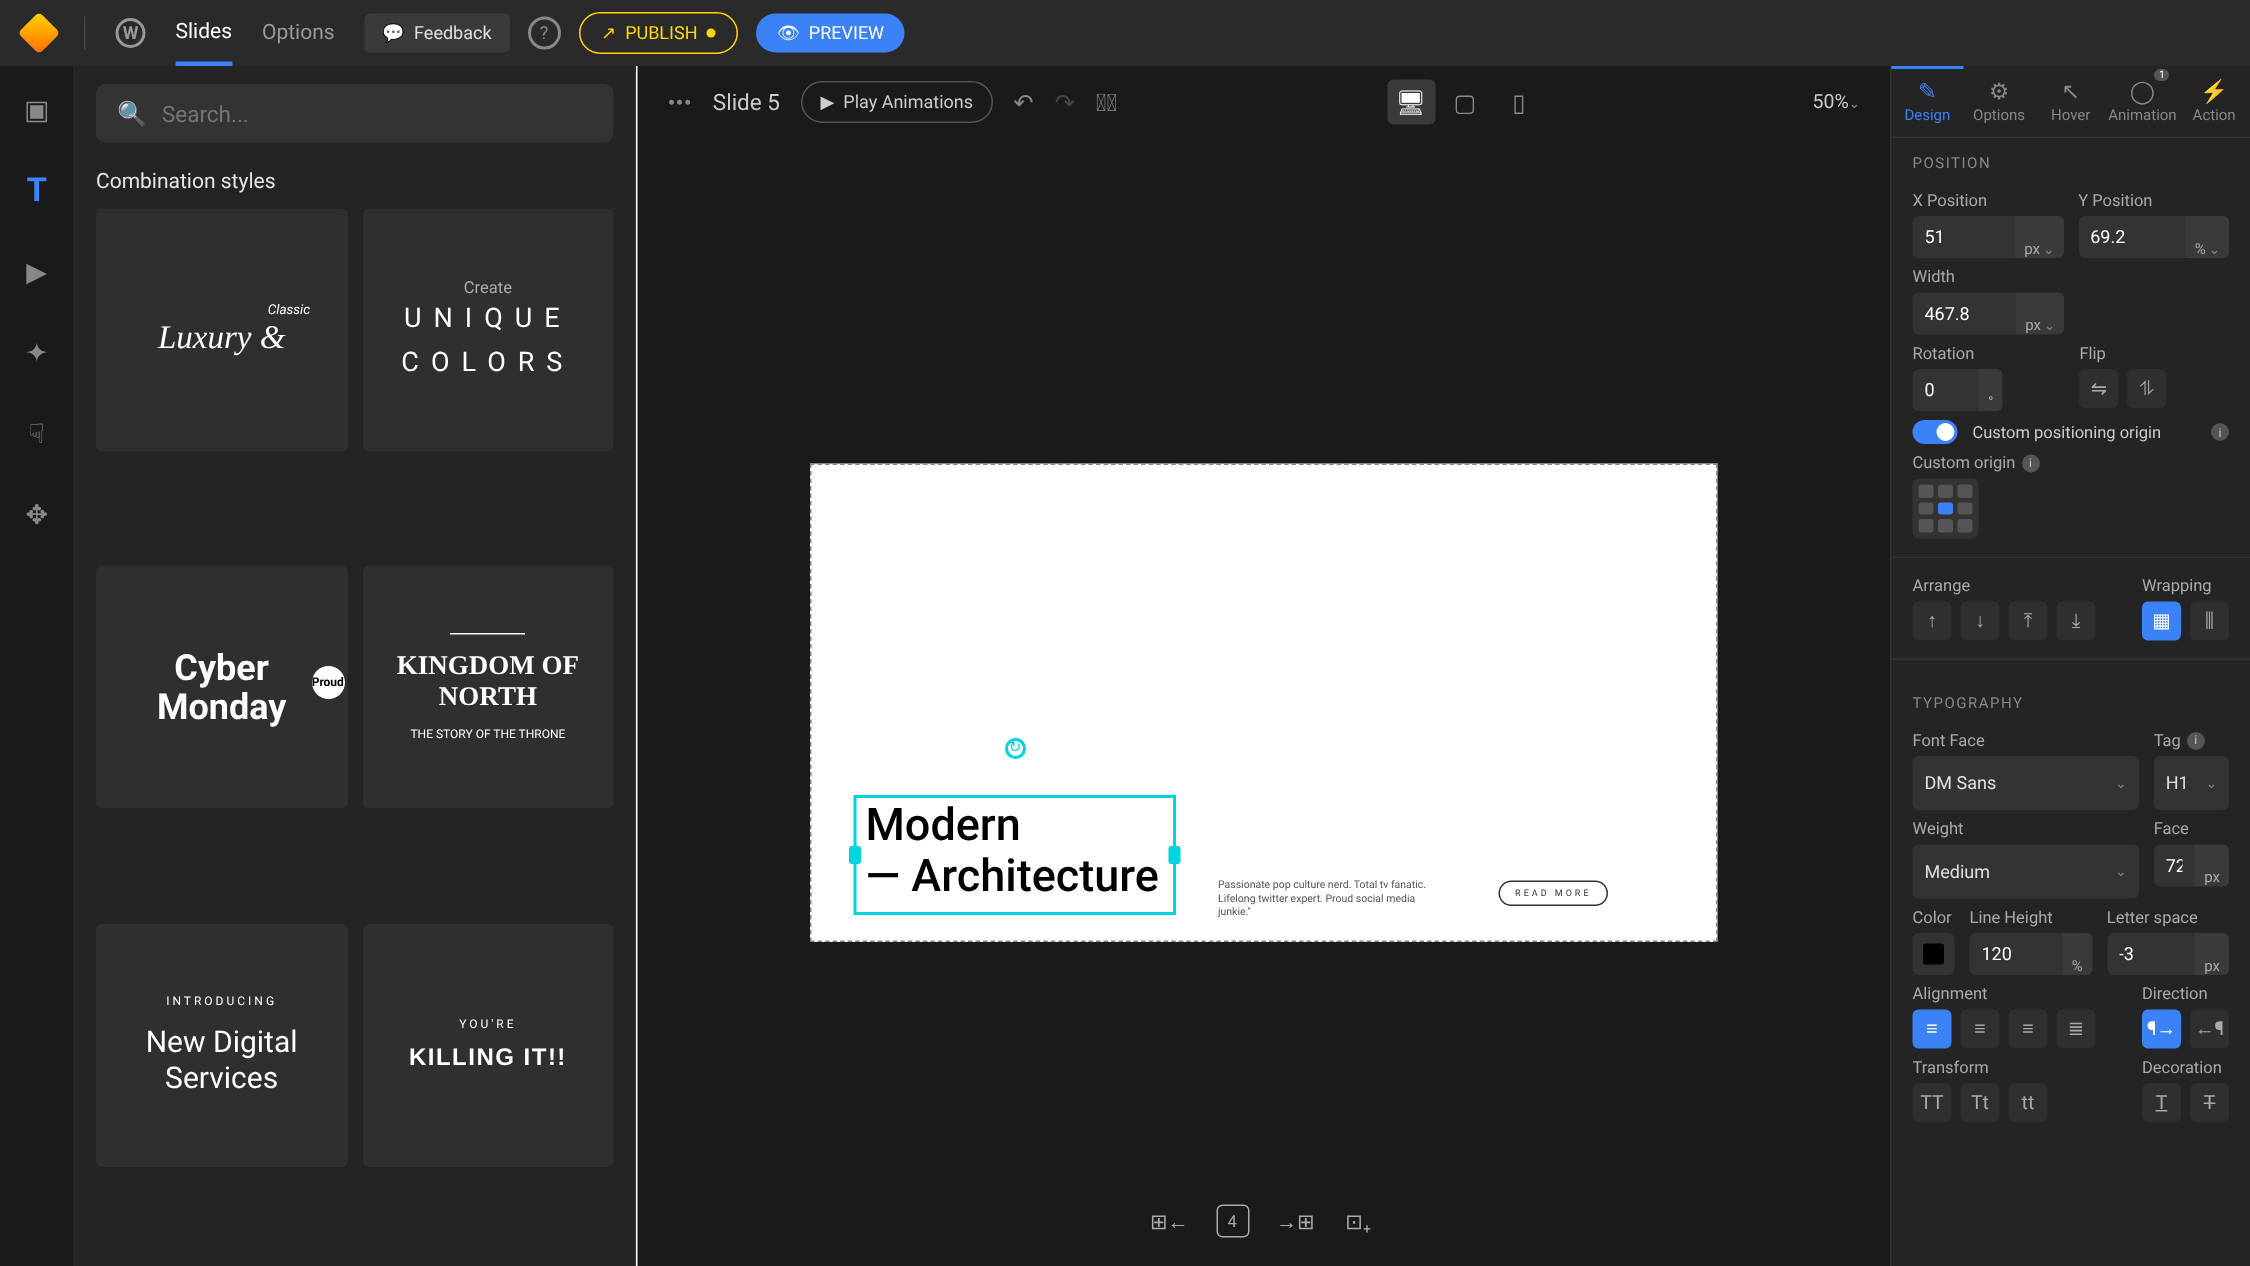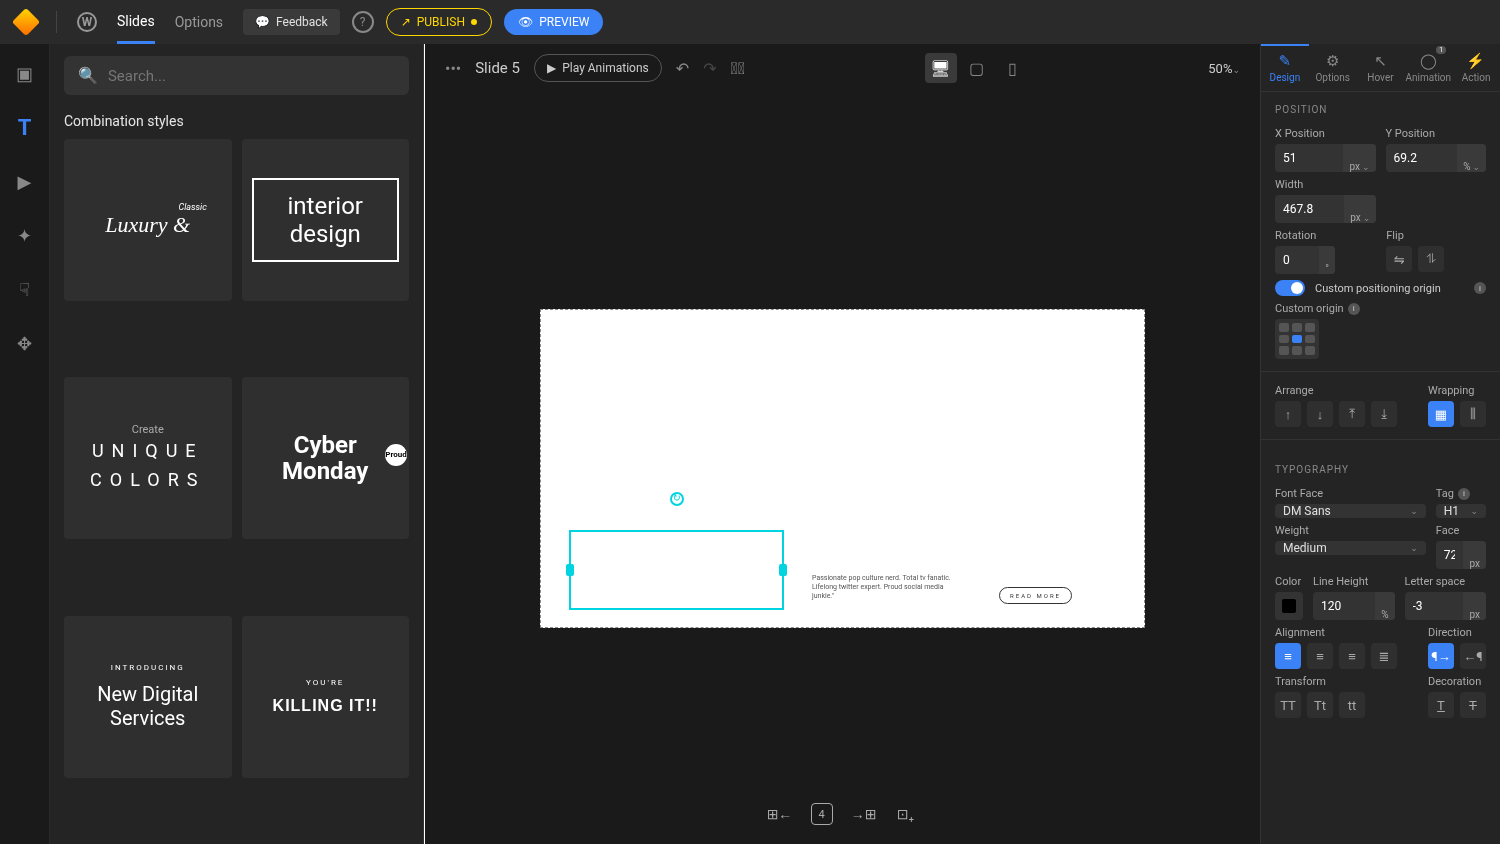--- a/index.html
+++ b/index.html
@@ -65,21 +65,21 @@
 
 .canvas-viewport { flex: 1; display: flex; align-items: center; justify-content: center; position: relative; }
 .slide { width: 605px; height: 319px; background: #fff; position: relative; border: 1px dashed #888; }
 .selected-box { position: absolute; left: 28px; top: 220px; width: 215px; height: 80px; border: 2px solid #00d4e0; }
 .sel-handle { position: absolute; width: 8px; height: 12px; background: #00d4e0; border-radius: 2px; }
 .sel-handle.left { left: -5px; top: 50%; transform: translateY(-50%); }
 .sel-handle.right { right: -5px; top: 50%; transform: translateY(-50%); }
 .rot-handle { position: absolute; left: 50%; top: -40px; transform: translateX(-50%); width: 14px; height: 14px; border: 2px solid #00d4e0; border-radius: 50%; background: #fff; }
 .rot-handle::before { content: "↻"; color: #00d4e0; font-size: 10px; position: absolute; left: 1px; top: -2px; }
 .heading-text { color: #000; font-size: 30px; font-weight: 500; line-height: 1.15; padding: 2px 6px; }
-.para-text { position: absolute; left: 271px; top: 264px; width: 155px; font-size: 7px; color: #555; line-height: 1.3; }
+.para-text { position: absolute; left: 271px; top: 276px; width: 155px; font-size: 7px; color: #555; line-height: 1.3; }
 .readmore { position: absolute; right: 72px; top: 277px; border: 1px solid #333; color: #333; border-radius: 12px; padding: 4px 10px; font-size: 6px; letter-spacing: 2px; }
 
 .canvas-bottom { position: absolute; bottom: 16px; left: 50%; transform: translateX(-50%); display: flex; gap: 14px; }
 .cb-icon { width: 28px; height: 28px; border-radius: 4px; display: flex; align-items: center; justify-content: center; color: #aaa; cursor: pointer; font-size: 14px; }
 .cb-icon .num { border: 1px solid #aaa; border-radius: 4px; width: 22px; height: 22px; display: flex; align-items: center; justify-content: center; font-size: 11px; }
 
 
 .panel-right { width: 240px; background: #242424; border-left: 1px solid #333; display: flex; flex-direction: column; font-size: 12px; }
 .panel-tabs { display: flex; border-bottom: 1px solid #333; }
 .panel-tab { flex: 1; padding: 8px 0; text-align: center; font-size: 10px; color: #888; cursor: pointer; position: relative; }
@@ -97,21 +97,21 @@
 .prop-input .unit { background: #3a3a3a; padding: 0 6px; display: flex; align-items: flex-end; font-size: 10px; color: #aaa; gap: 2px; cursor: pointer; }
 .icon-btn { width: 26px; height: 26px; border-radius: 4px; display: flex; align-items: center; justify-content: center; color: #aaa; cursor: pointer; background: #2f2f2f; font-size: 13px; }
 .icon-btn.active { background: #3b82f6; color: #fff; }
 .icon-btn-row { display: flex; gap: 6px; }
 .toggle { width: 30px; height: 16px; background: #3b82f6; border-radius: 8px; position: relative; cursor: pointer; }
 .toggle::after { content: ""; position: absolute; right: 2px; top: 2px; width: 12px; height: 12px; background: #fff; border-radius: 50%; }
 .origin-grid { width: 44px; height: 40px; background: #333; border-radius: 4px; display: grid; grid-template-columns: repeat(3,1fr); grid-template-rows: repeat(3,1fr); padding: 4px; gap: 3px; }
 .origin-dot { background: #555; border-radius: 2px; }
 .origin-dot.active { background: #3b82f6; }
 .divider { border-top: 1px solid #333; margin: 12px -14px; }
-.select-input { background: #333; border-radius: 4px; height: 14px; display: flex; align-items: center; padding: 0 8px; justify-content: space-between; cursor: pointer; }
+.select-input { background: #333; border-radius: 4px; height: 36px; display: flex; align-items: center; padding: 0 8px; justify-content: space-between; cursor: pointer; }
 .chev { font-size: 9px; color: #888; }
 .color-swatch { width: 28px; height: 28px; background: #333; border-radius: 4px; display: flex; align-items: center; justify-content: center; cursor: pointer; }
 .color-dot { width: 14px; height: 14px; background: #000; border-radius: 2px; }
 .info-icon { width: 12px; height: 12px; border-radius: 50%; background: #555; color: #ccc; font-size: 8px; display: inline-flex; align-items: center; justify-content: center; }
 </style>
 </head>
 <body>
 
 <div class="topbar">
   <div class="logo"></div>
@@ -152,32 +152,34 @@
       <span>🔍</span>
       <input placeholder="Search..." style="">
     </div>
     <div class="section-title">Combination styles</div>
     <div class="styles-grid">
       <div class="style-card">
         <div class="classic">Classic</div>
         <div class="script">Luxury &amp;</div>
       </div>
       <div class="style-card">
-        <div class="boxed">interior design</div>
-      </div>
-      <div class="style-card">
         <div class="small-top">Create</div>
         <div class="spaced">UNIQUE</div>
         <div class="spaced">COLORS</div>
       </div>
       <div class="style-card">
         <div class="cyber">
           <span>Cyber Monday</span>
           <div class="sale-badge">Proud</div>
         </div>
+      </div>
+      <div class="style-card">
+        <div class="line-top"></div>
+        <div class="serif-title">KINGDOM OF NORTH</div>
+        <div class="tagline">THE STORY OF THE THRONE</div>
       </div>
       <div class="style-card">
         <div class="intro">INTRODUCING</div>
         <div style="font-size:20px">New Digital Services</div>
       </div>
       <div class="style-card">
         <div class="intro">YOU'RE</div>
         <div class="killing">KILLING IT!!</div>
       </div>
     </div>
@@ -204,20 +206,22 @@
       <div class="zoom">
         <span>50%</span><span class="chev">⌄</span>
       </div>
     </div>
     <div class="canvas-viewport">
       <div class="slide">
         <div class="selected-box">
           <div class="rot-handle"></div>
           <div class="sel-handle left"></div>
           <div class="sel-handle right"></div>
+          <div class="heading-text" style="white-space:pre-line">Modern
+— Architecture</div>
         </div>
         <div class="para-text">Passionate pop culture nerd. Total tv fanatic. Lifelong twitter expert. Proud social media junkie."</div>
         <div class="readmore">READ MORE</div>
       </div>
     </div>
     <div class="canvas-bottom">
       <div class="cb-icon">⊞←</div>
       <div class="cb-icon">
           <div class="num">4</div>
         </div>

